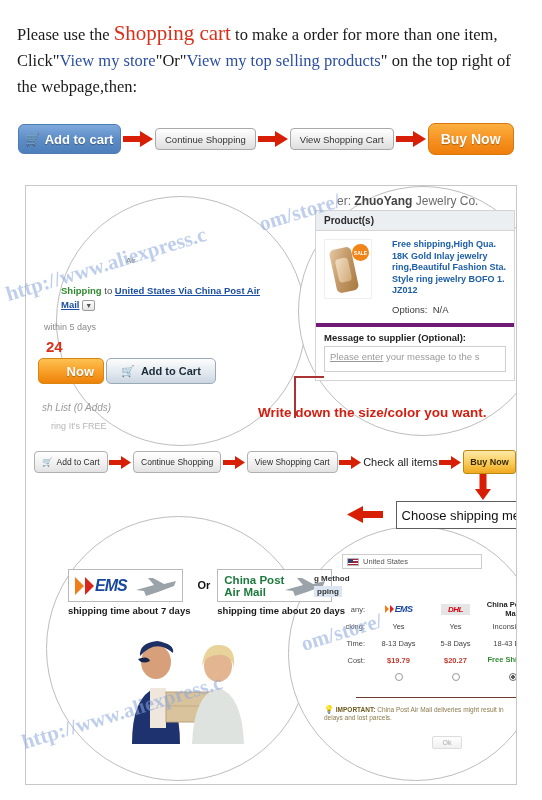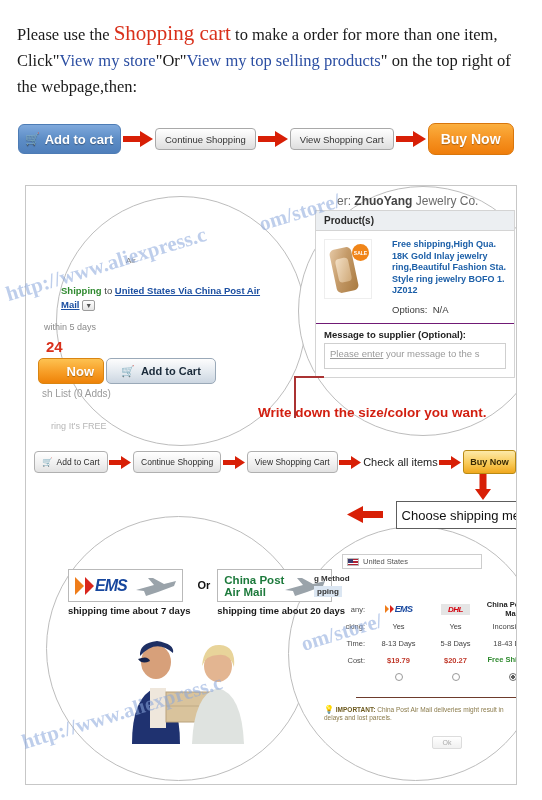--- a/index.html
+++ b/index.html
@@ -77,21 +77,21 @@
     border:1px solid #d98512; color:#fff; font-weight:bold; font-size:13px;
     display:flex; align-items:center; justify-content:flex-end; padding-right:9px;
     text-shadow:0 1px 1px rgba(0,0,0,.3);
   }
   .p1-atc {
     width:110px; height:26px; border-radius:5px;
     background:linear-gradient(#fdfdfd,#e3e9ef 55%,#ccd6e1);
     border:1px solid #9aa9b8; color:#1a2a3a; font-weight:bold; font-size:11px;
     display:flex; align-items:center; justify-content:center; gap:6px;
   }
-  .p1-wish { position:absolute; left:26px; top:174px; font-size:10px; color:#333; font-weight:bold; }
+  .p1-wish { position:absolute; left:26px; top:188px; font-size:10px; color:#333; font-weight:bold;font-style:italic; }
   .p1-wish span { color:#9a9a9a; font-weight:normal; }
   .p1-prot { position:absolute; left:35px; top:206px; font-size:10px; color:#333; font-weight:bold; }
   .p1-prot span { color:#b6b6b6; font-weight:normal; font-size:9px; }
 
   
   .p2 { position:absolute; left:289px; top:8px; width:200px; }
   .p2-supplier { position:absolute; left:22px; top:0px; font-size:12px; color:#6a6a6a; white-space:nowrap; }
   .p2-supplier b { color:#444; }
   .p2-box { position:absolute; left:0px; top:16px; width:200px; border:1px solid #d4d4d4; background:#fff; }
   .p2-head { background:#eceff2; border-bottom:1px solid #d4d4d4; padding:4px 8px;
@@ -102,21 +102,21 @@
   .ring-img { position:absolute; left:8px; top:8px; width:22px; height:44px;
               background:linear-gradient(120deg,#e6c9a6,#c49a68 45%,#a8793f);
               border-radius:5px; transform:rotate(-12deg); }
   .ring-img:after { content:""; position:absolute; left:4px; top:10px; width:13px; height:24px;
               background:linear-gradient(120deg,#f3e0c6,#cfa877); border-radius:4px; }
   .p2-sale { position:absolute; left:27px; top:4px; width:17px; height:17px; border-radius:50%;
              background:#f08519; color:#fff; font-size:5px; font-weight:bold;
              display:flex; align-items:center; justify-content:center; }
   .p2-title { font-size:9px; line-height:11.5px; color:#1c5fa8; font-weight:bold; }
   .p2-opt { margin-top:7px; font-size:9.5px; color:#3a3a3a; }
-  .p2-msg { border-top:1px solid #701a75; padding:5px 8px 3px;
+  .p2-msg { border-top:4px solid #701a75; padding:5px 8px 3px;
             font-size:9.5px; font-weight:bold; color:#222; }
   .p2-input { margin:0 8px 8px; height:26px; border:1px solid #cfcfcf;
               font-size:9.5px; color:#9a9a9a; padding:4px 5px; }
   .p2-input u { color:#9a9a9a; }
 
   
   .redline { position:absolute; background:#a33; }
 
   .annot-red {
     position:absolute; left:232px; top:219px; width:260px;

